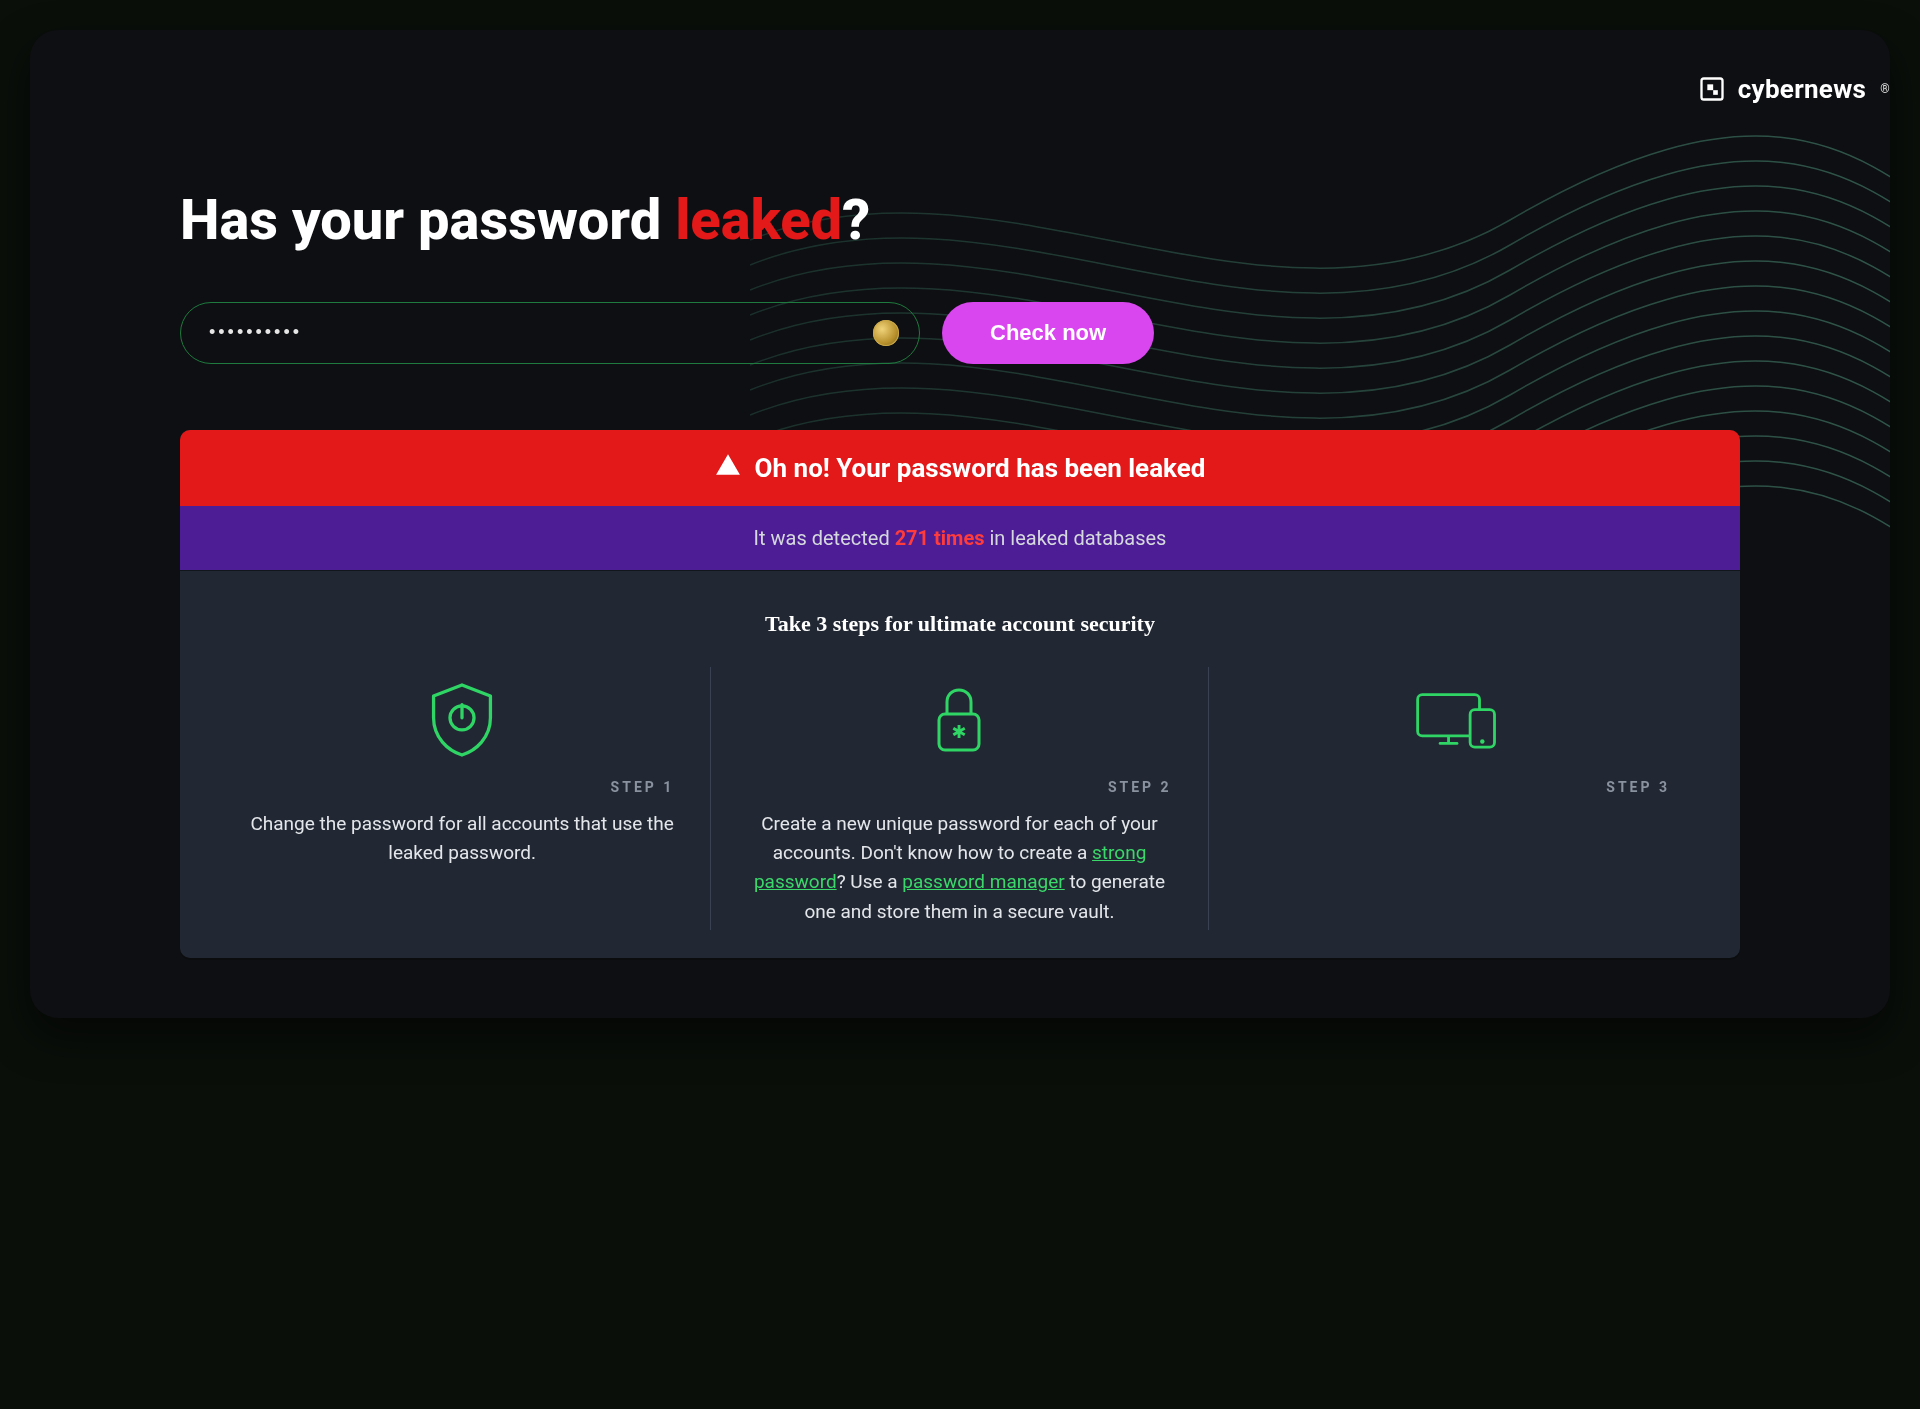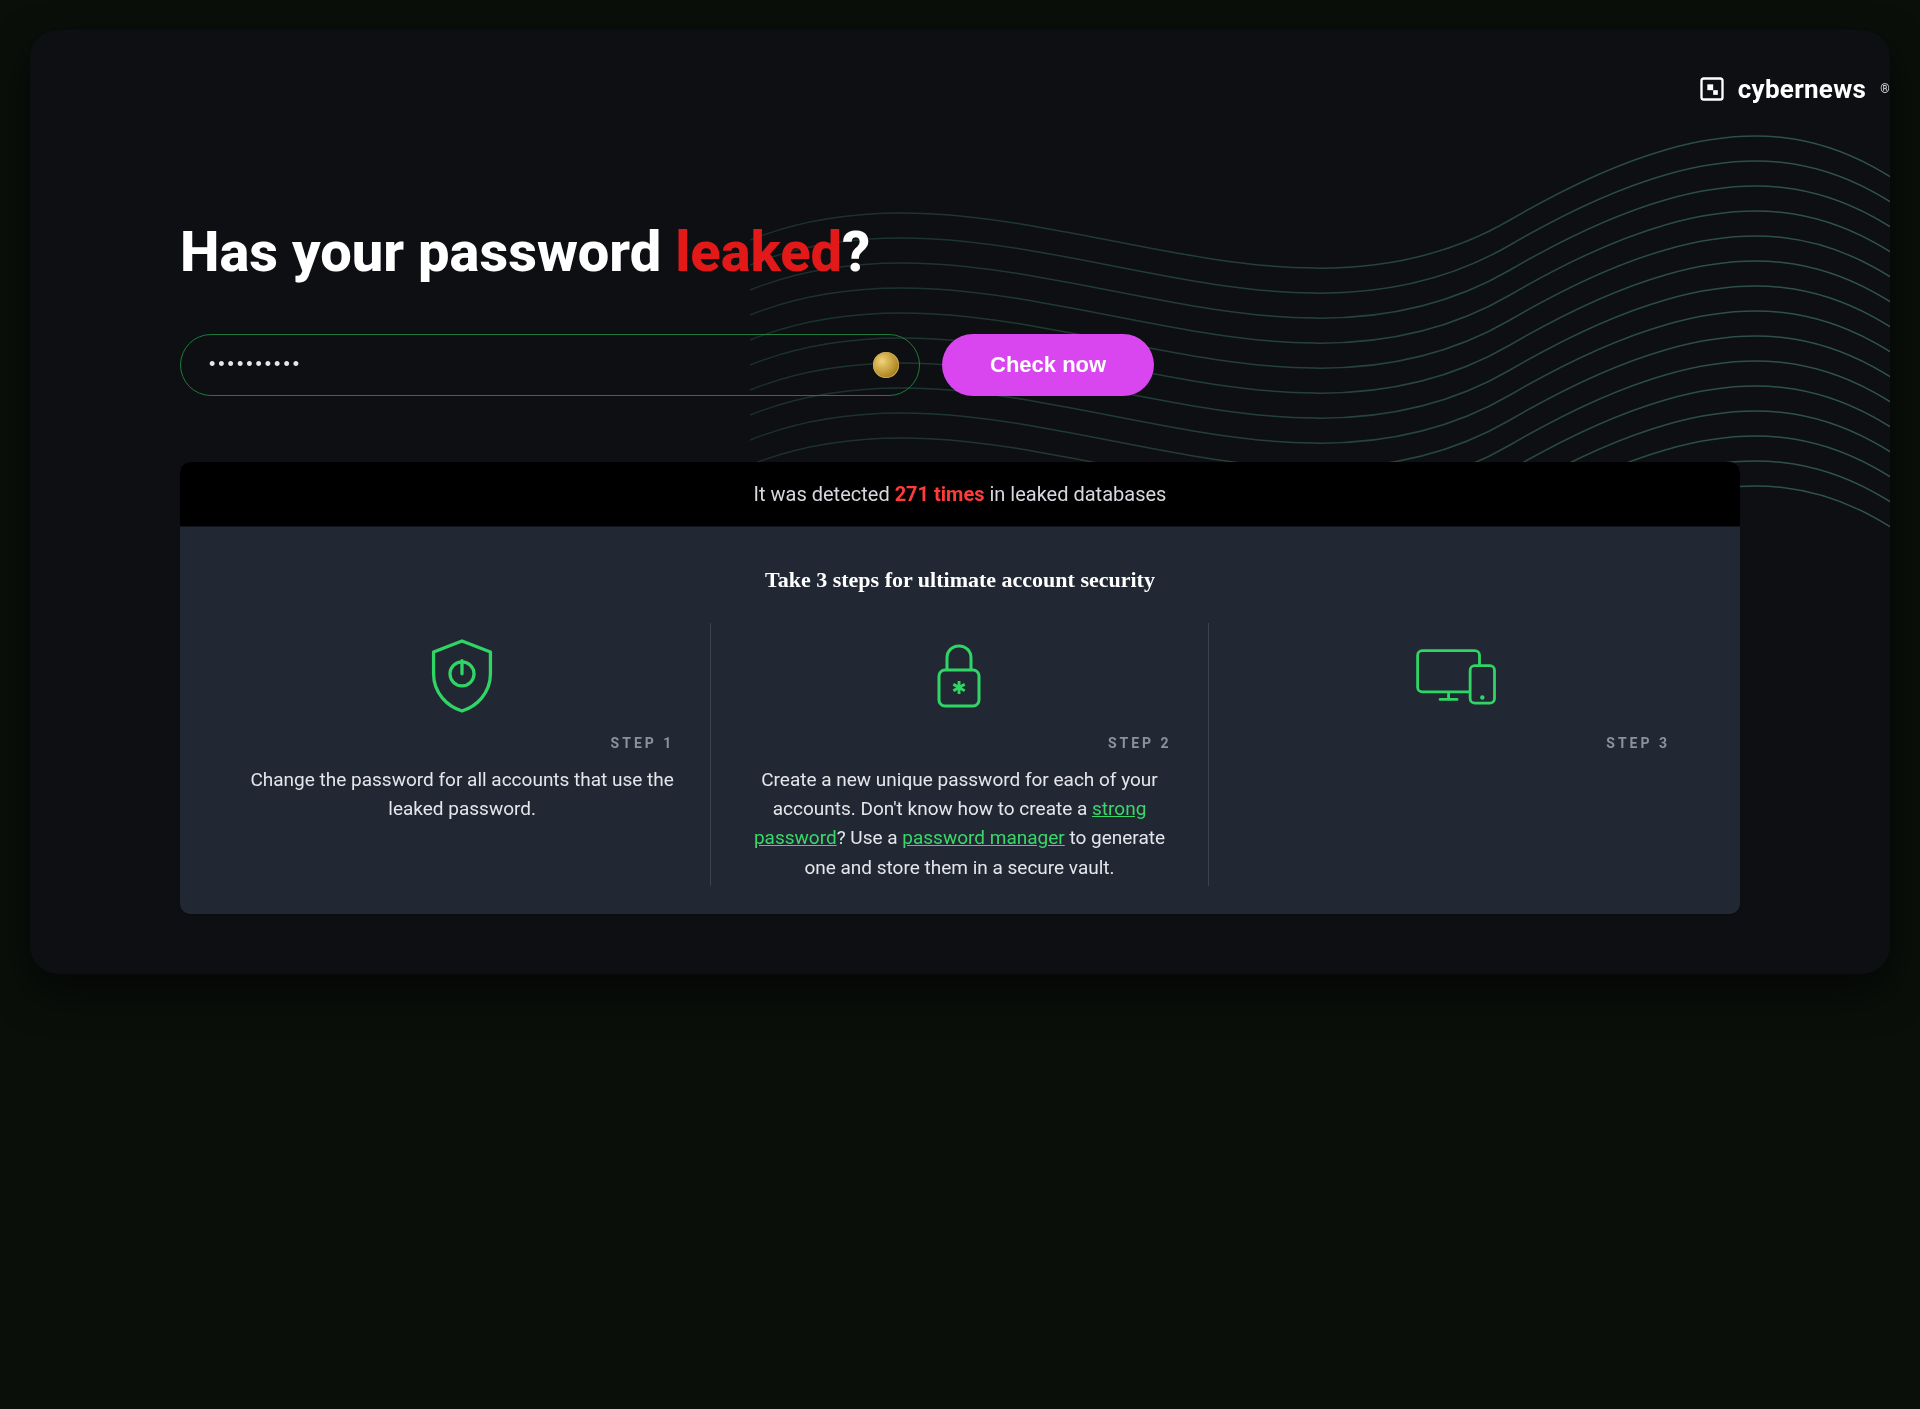--- a/index.html
+++ b/index.html
@@ -45,21 +45,21 @@
   .logo-row .mark {
     display: inline-flex;
     width: 28px; height: 28px;
   }
   .logo-row sup { font-size: 12px; font-weight: 400; margin-left: 2px; opacity: .85; }
 
   .content {
     position: relative;
     width: 1560px;
     max-width: 92%;
-    margin: 118px auto 0 auto;
+    margin: 86px auto 0 auto;
   }
 
   h1 {
     color: #fff;
     font-size: 56px;
     font-weight: 800;
     line-height: 1.1;
   }
   h1 .accent { color: #e31818; font-weight: 800; }
 
@@ -127,21 +127,21 @@
     color: #fff;
     font-size: 26px;
     font-weight: 700;
     padding: 22px 0;
     display: flex;
     align-items: center;
     justify-content: center;
     gap: 14px;
   }
   .detected-row {
-    background: #000000;
+    background: #4c1d95;
     color: #d5d8dd;
     text-align: center;
     font-size: 20px;
     padding: 20px 10px;
     border-bottom: 1px solid #11151c;
   }
   .detected-row .count { color: #ff3b3b; font-weight: 700; }
 
   .steps-wrap {
     padding: 40px 34px 28px 34px;
@@ -242,20 +242,28 @@
 
     <div class="search-row">
       <div class="password-field">
         <input type="text" value="••••••••••" style="">
         <span class="key-icon"></span>
       </div>
       <button class="check-btn">Check now</button>
     </div>
 
     <div class="result-card">
+      <div class="alert-bar">
+        <span>
+          <svg width="26" height="26" viewBox="0 0 24 24">
+              <path fill="#fff" d="M12 2 1 21h22L12 2zm1 14h-2v2h2v-2zm0-7h-2v5h2V9z"></path>
+            </svg>
+        </span>
+        <span>Oh no! Your password has been leaked</span>
+      </div>
 
       <div class="detected-row">
         <span>It was detected </span><span class="count">271 times</span><span> in leaked databases</span>
       </div>
 
       <div class="steps-wrap">
         <div class="steps-title">Take 3 steps for ultimate account security</div>
         <div class="steps">
 
           <div class="step">

